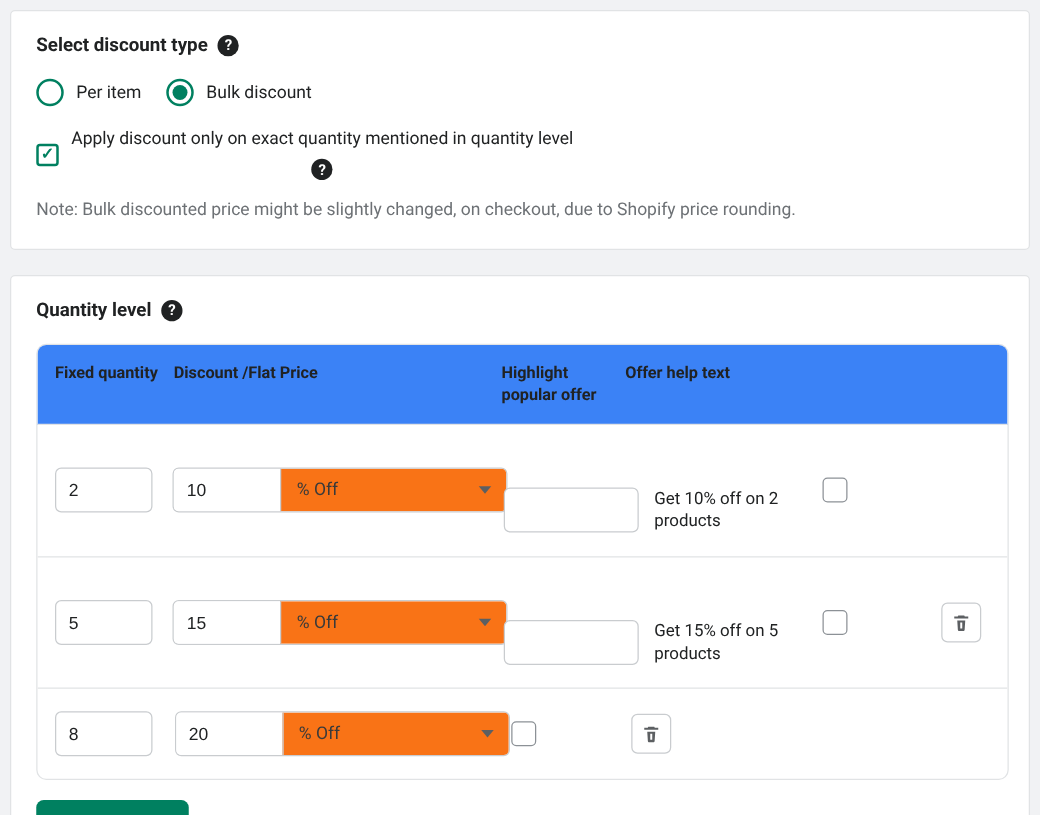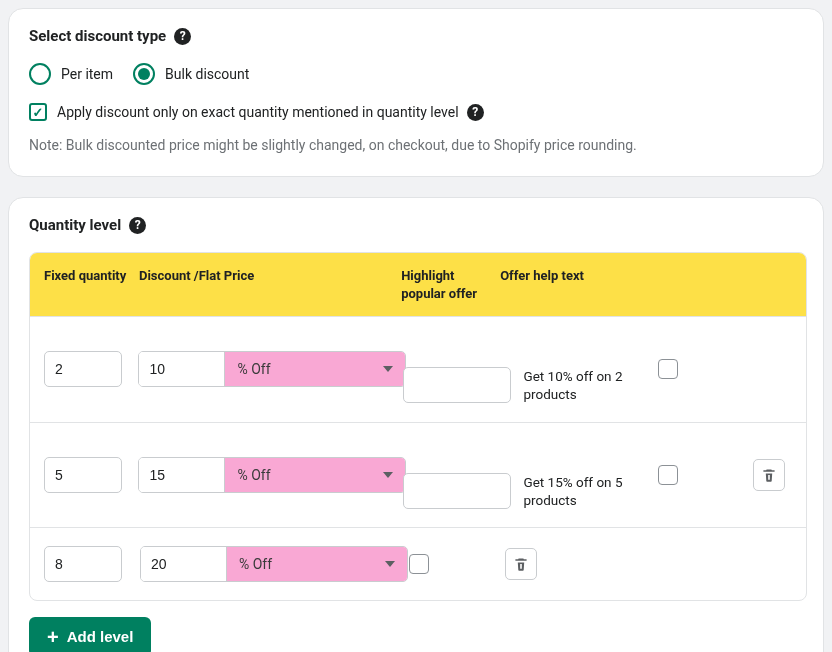--- a/index.html
+++ b/index.html
@@ -6,21 +6,21 @@
     body {
       font-family: -apple-system, BlinkMacSystemFont, "Segoe UI", Roboto, Helvetica, Arial, sans-serif;
       background: #f1f2f4;
       padding: 8px;
       font-size: 14px;
       color: #202223;
     }
     .card {
       background: #ffffff;
       border: 1px solid #e1e3e5;
-      border-radius: 15px;
+      border-radius: 4px;
       padding: 18px 16px 20px 20px;
       margin-bottom: 20px;
     }
     .section-title {
       font-size: 15px;
       font-weight: 700;
       color: #202223;
       display: flex;
       align-items: center;
       gap: 8px;
@@ -95,33 +95,34 @@
       font-size: 13px;
       font-weight: 900;
       line-height: 1;
     }
     .checkbox-label {
       font-size: 14px;
       color: #202223;
       display: flex;
       align-items: center;
       gap: 8px;
+      flex-direction: column;
     }
     .note-text {
       font-size: 14px;
       color: #6d7175;
       line-height: 1.5;
     }
     .table-container {
       border: 1px solid #e1e3e5;
       border-radius: 8px;
       overflow: hidden;
     }
     .table-header {
-      background: #fde047;
+      background: #3b82f6;
       display: flex;
       padding: 14px 10px;
       border-bottom: 1px solid #e1e3e5;
     }
     .th {
       font-size: 13px;
       font-weight: 700;
       color: #202223;
       line-height: 1.35;
     }
@@ -160,21 +161,21 @@
     .disc-wrap input {
       border: none;
       outline: none;
       width: 85px;
       padding: 0 10px;
       font-size: 14px;
       color: #202223;
     }
     .disc-wrap .select-part {
       flex: 1;
-      background: #f9a8d4;
+      background: #f97316;
       border-left: 1px solid #c9cccf;
       display: flex;
       align-items: center;
       justify-content: space-between;
       padding: 0 12px;
       cursor: pointer;
       font-size: 14px;
       color: #3a3a3a;
     }
     .caret-down {

